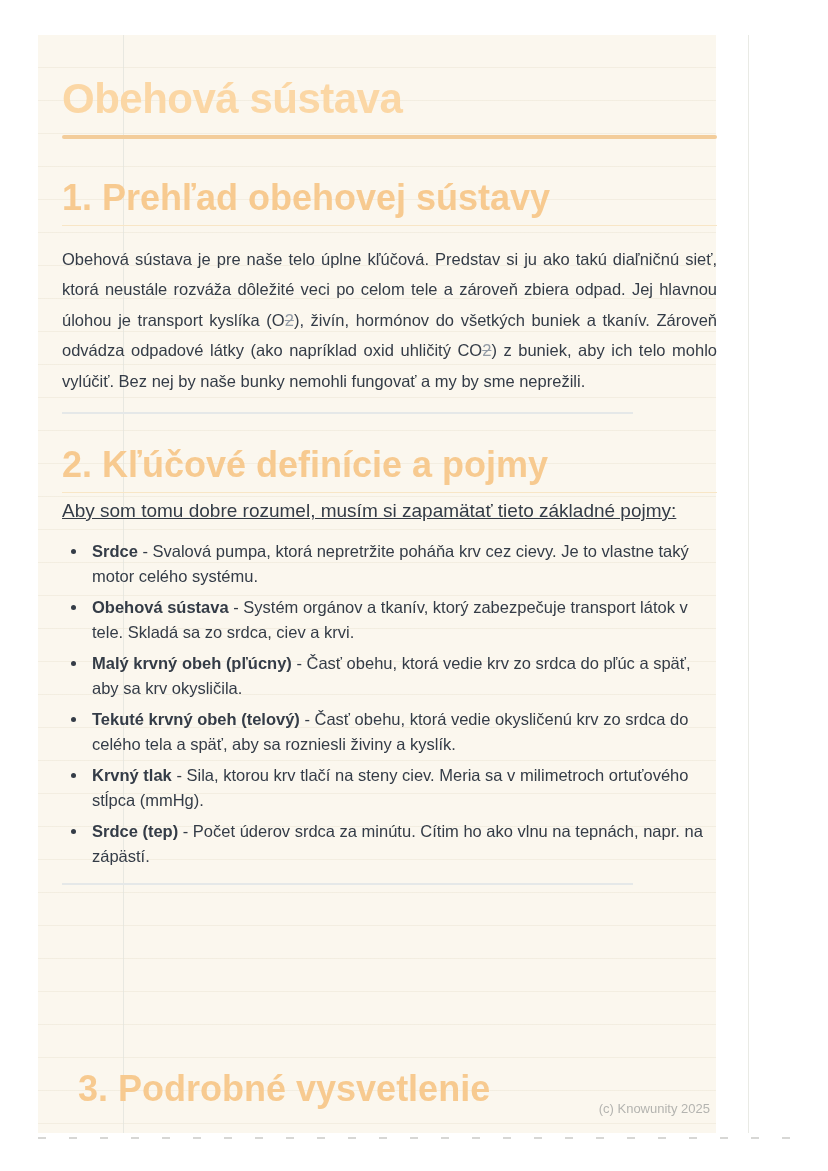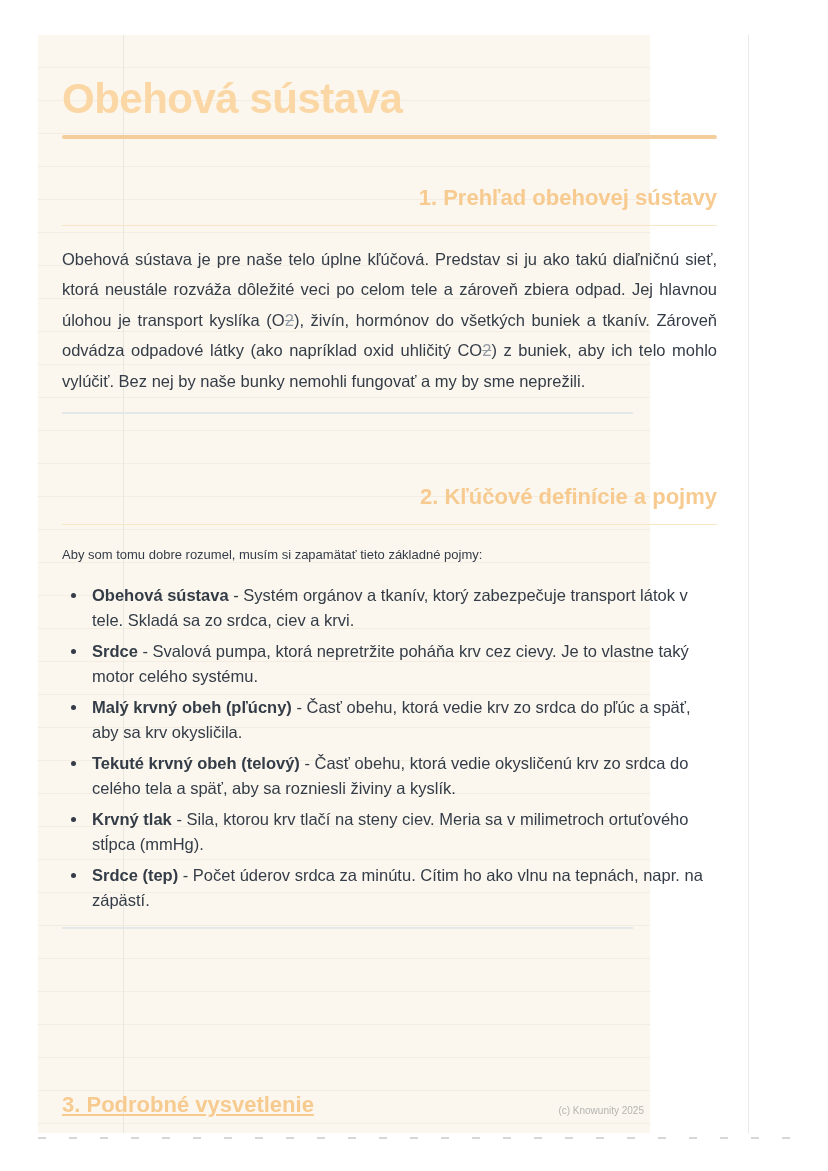--- a/index.html
+++ b/index.html
@@ -2,70 +2,69 @@
 <html style="--canvas_bg: #ffffff; --page_bg: #fbf7ee; --title: #fbd7a5; --heading: #f7ca90; --rule: #f3cd9b; --heading_underline: #f8e6c6; --text: #343c47; --struck: #939ba5; --divider: #e5e8e8; --watermark: #b4b4b0; --margin_line: #e2e3dc; --dash: #d7d7d5;"><head>
 <meta charset="utf-8">
 <style>
   html,body{margin:0;padding:0;}
   body{
     width:828px;height:1171px;position:relative;overflow:hidden;
     background:var(--canvas_bg,#fff);
     font-family:"Liberation Sans","DejaVu Sans",sans-serif;
   }
   .page{
-    position:absolute;left:38px;top:35px;width:612px;height:1098px;
+    position:absolute;left:38px;top:35px;width:678px;height:1098px;
     background:var(--page_bg,#fbf7ee);
   }
   .page .ruling{
     position:absolute;inset:0;pointer-events:none;
     background:repeating-linear-gradient(180deg,transparent 0 32px,rgba(214,204,178,.22) 32px 33px);
   }
   .vline{position:absolute;top:0;bottom:0;width:1px;background:var(--margin_line,#e2e3dc);opacity:.75;}
   .vline.left{left:85px;}
   .vline.right{left:710px;}
   .content{position:absolute;left:24px;top:0;width:655px;}
   h1.doc-title{
     margin:40px 0 0;font-size:42px;line-height:48px;font-weight:700;
     letter-spacing:-.5px;color:var(--title,#fbd7a5);
   }
   .title-rule{height:4px;border-radius:2px;background:var(--rule,#f3cd9b);margin-top:12px;}
   h2.sec{
-    margin:44px 0 0;font-size:22px;line-height:30px;font-weight:700;
+    margin:44px 0 0;font-size:36px;line-height:30px;font-weight:700;
     color:var(--heading,#f7ca90);padding-bottom:12px;
     border-bottom:1.5px solid var(--heading_underline,#f8e6c6);
-    text-align:right;
   }
-  h2.sec.second{margin-top:68px;}
+  h2.sec.second{margin-top:36px;}
   p.lead{
     margin:18px 0 0;font-size:16.5px;line-height:30.4px;
     color:var(--text,#343c47);text-align:justify;
   }
-  p.intro{margin:16px 0 0;font-size:13px;line-height:28px;color:var(--text,#343c47);}
+  p.intro{margin:4px 0 0;font-size:19px;line-height:28px;color:var(--text,#343c47);text-decoration:underline;}
   .b{font-weight:400;}
   .s{text-decoration:line-through;color:var(--struck,#939ba5);}
   hr.divider{
     border:none;height:2px;width:571px;margin:16px 0 0;
     background:var(--divider,#e5e8e8);
   }
   hr.divider.second{margin-top:14px;}
   ul.terms{list-style:none;margin:14px 0 0;padding:0;}
   ul.terms li{
     position:relative;padding-left:30px;margin-top:6px;
     font-size:16.5px;line-height:25px;color:var(--text,#343c47);
   }
   ul.terms li .dot{
     position:absolute;left:9px;top:10px;width:5px;height:5px;border-radius:50%;
     background:var(--text,#343c47);
   }
   ul.terms li .term{font-weight:700;}
   h2.sec.bottom{
-    position:absolute;left:24px;bottom:13px;margin:0;border:none;padding:0;text-decoration:underline;
+    position:absolute;left:24px;bottom:13px;margin:16px;border:none;padding:0;
   }
   .watermark{
-    position:absolute;right:6px;bottom:17px;font-size:10px;
+    position:absolute;right:6px;bottom:17px;font-size:13px;
     color:var(--watermark,#b4b4b0);
   }
   .dashes{
     position:absolute;left:38px;top:1137px;width:754px;height:2px;
     background:repeating-linear-gradient(90deg,var(--dash,#d7d7d5) 0 8px,transparent 8px 31px);
   }
 </style>
 </head>
 <body>
 
@@ -80,22 +79,22 @@
 
     <h2 class="sec">1. Prehľad obehovej sústavy</h2>
     <p class="lead"><span class="">Obehová sústava je pre naše telo úplne kľúčová. Predstav si ju ako takú diaľničnú sieť, ktorá neustále rozváža dôležité veci po celom tele a zároveň zbiera odpad. Jej hlavnou úlohou je </span><span class="b ">transport kyslíka (O</span><span class="b s">2</span><span class="b ">), živín, hormónov</span><span class=""> do všetkých buniek a tkanív. Zároveň </span><span class="b ">odvádza odpadové látky</span><span class=""> (ako napríklad oxid uhličitý CO</span><span class="s">2</span><span class="">) z buniek, aby ich telo mohlo vylúčiť. Bez nej by naše bunky nemohli fungovať a my by sme neprežili.</span></p>
 
     <hr class="divider">
 
     <h2 class="sec second">2. Kľúčové definície a pojmy</h2>
     <p class="intro">Aby som tomu dobre rozumel, musím si zapamätať tieto základné pojmy:</p>
 
     <ul class="terms">
+        <li><span class="dot"></span><span class="term">Srdce</span> - Svalová pumpa, ktorá nepretržite poháňa krv cez cievy. Je to vlastne taký motor celého systému.</li>
         <li><span class="dot"></span><span class="term">Obehová sústava</span> - Systém orgánov a tkanív, ktorý zabezpečuje transport látok v tele. Skladá sa zo srdca, ciev a krvi.</li>
-        <li><span class="dot"></span><span class="term">Srdce</span> - Svalová pumpa, ktorá nepretržite poháňa krv cez cievy. Je to vlastne taký motor celého systému.</li>
         <li><span class="dot"></span><span class="term">Malý krvný obeh (pľúcny)</span> - Časť obehu, ktorá vedie krv zo srdca do pľúc a späť, aby sa krv okysličila.</li>
         <li><span class="dot"></span><span class="term">Tekuté krvný obeh (telový)</span> - Časť obehu, ktorá vedie okysličenú krv zo srdca do celého tela a späť, aby sa rozniesli živiny a kyslík.</li>
         <li><span class="dot"></span><span class="term">Krvný tlak</span> - Sila, ktorou krv tlačí na steny ciev. Meria sa v milimetroch ortuťového stĺpca (mmHg).</li>
         <li><span class="dot"></span><span class="term">Srdce (tep)</span> - Počet úderov srdca za minútu. Cítim ho ako vlnu na tepnách, napr. na zápästí.</li>
       </ul>
 
     <hr class="divider second">
   </div>
 
   <h2 class="sec bottom">3. Podrobné vysvetlenie</h2>

